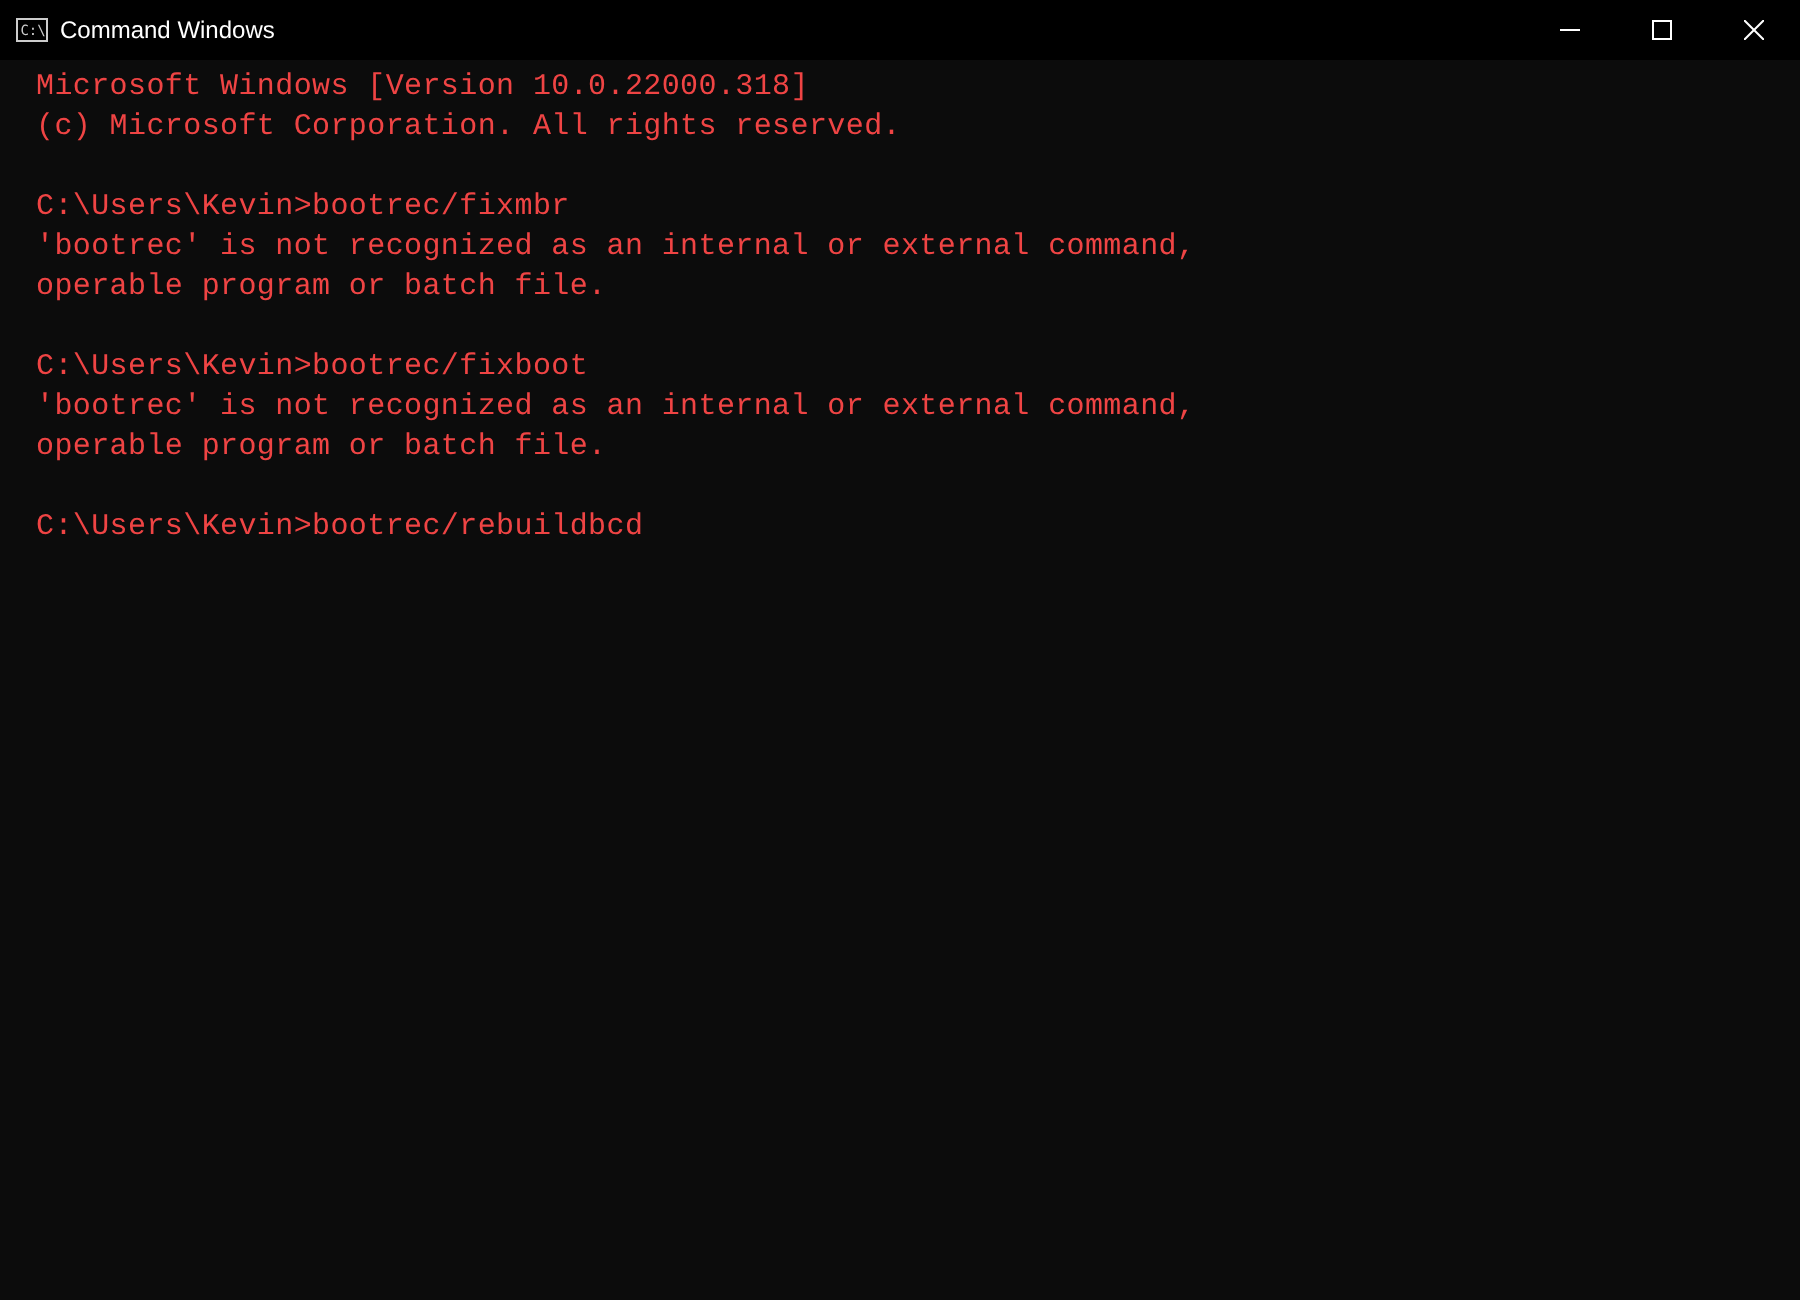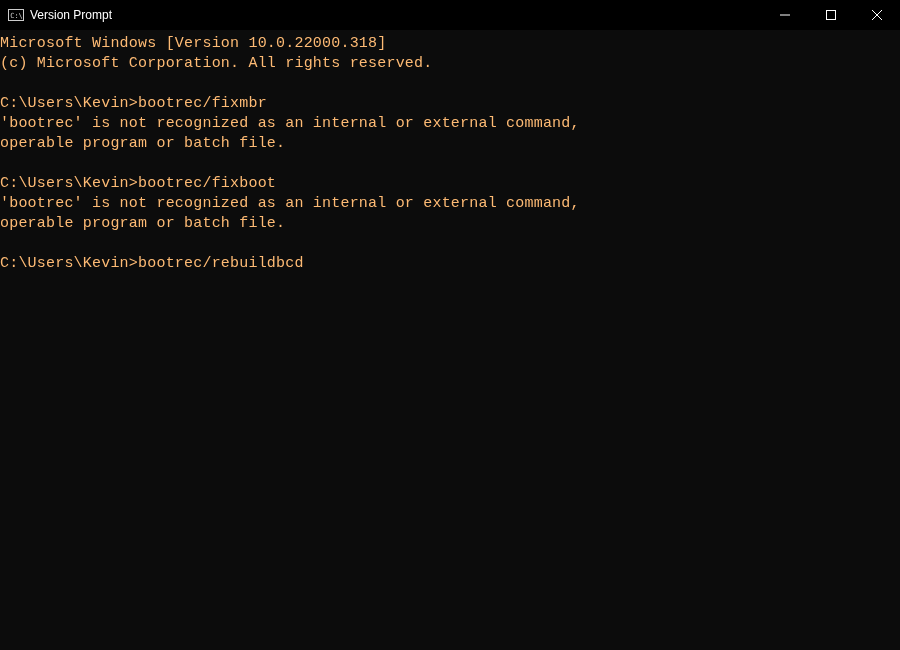--- a/index.html
+++ b/index.html
@@ -60,22 +60,22 @@
   }
   .titlebar .win-btn svg {
     width: 10px;
     height: 10px;
     stroke: #ffffff;
     stroke-width: 1;
     fill: none;
   }
   .terminal {
     flex: 1 1 auto;
-    padding: 4px 0;
-    color: #fdba74;
+    padding: 4px 18px;
+    color: #ef4444;
     font-size: 15px;
     line-height: 20px;
     white-space: pre;
     letter-spacing: 0.2px;
   }
   .terminal .line {
     white-space: pre;
   }
 </style>
 </head>
@@ -83,21 +83,21 @@
 
 <div class="window">
 
   <div class="titlebar">
     <span class="app-icon">
       <svg viewBox="0 0 16 16">
         <rect x="0.5" y="2.5" width="15" height="11" fill="#000" stroke="#ccc" stroke-width="1"></rect>
         <text x="2.2" y="10.5" font-size="7" font-family="Consolas, monospace" fill="#ccc">C:\</text>
       </svg>
     </span>
-    <span class="title">Version Prompt</span>
+    <span class="title">Command Windows</span>
     <span class="spacer"></span>
     <div class="win-controls">
       <div class="win-btn">
         <svg viewBox="0 0 10 10">
             <line x1="0" y1="5" x2="10" y2="5"></line>
           </svg>
       </div>
       <div class="win-btn">
         <svg viewBox="0 0 10 10">
             <rect x="0.5" y="0.5" width="9" height="9"></rect>

